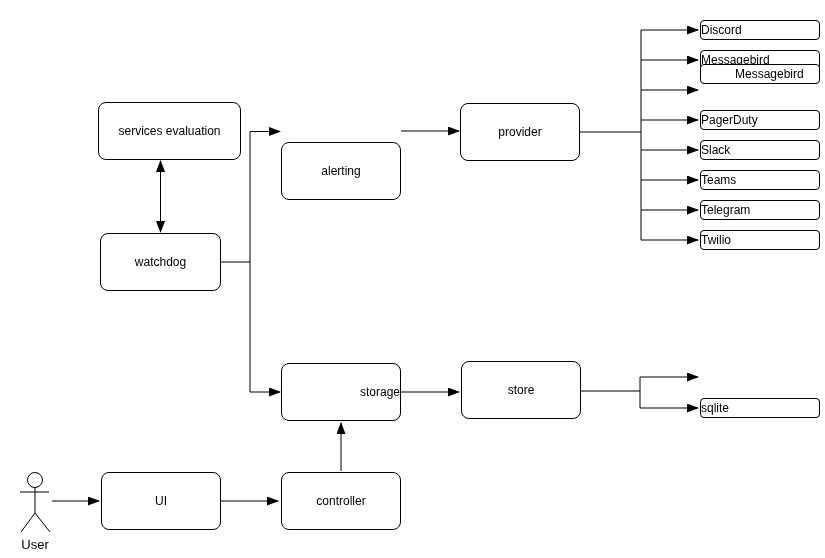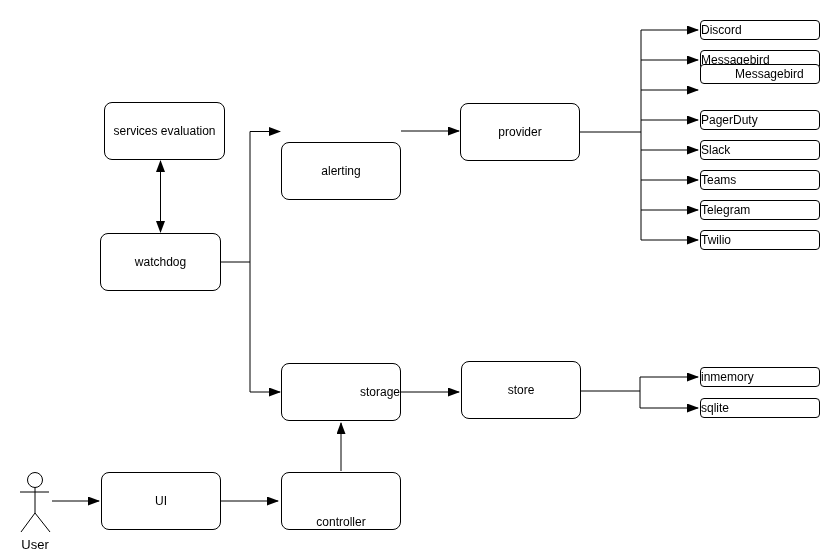--- a/index.html
+++ b/index.html
@@ -74,42 +74,42 @@
 
     <g>
       <circle cx="35" cy="480" r="7.5"></circle>
       <path d="M35,487.5 V513"></path>
       <path d="M20,492 H49"></path>
       <path d="M35,513 L21,532"></path>
       <path d="M35,513 L50,532"></path>
     </g>
   </svg>
 
-  <div class="node" style="left:104px;top:102px;width:121px;">
+  <div class="node" style="left:98px;top:102px;width:143px;">
     <span>services evaluation</span>
   </div>
   <div class="node" style="left:100px;top:233px;width:121px;">
     <span>watchdog</span>
   </div>
   <div class="node" style="left:281px;top:102px;margin-top:40px;">
     <span>alerting</span>
   </div>
   <div class="node" style="left:460px;top:103px;">
     <span>provider</span>
   </div>
   <div class="node" style="left:281px;top:363px;justify-content:flex-end;">
     <span>storage</span>
   </div>
   <div class="node" style="left:461px;top:361px;">
     <span>store</span>
   </div>
   <div class="node" style="left:101px;top:472px;">
     <span>UI</span>
   </div>
-  <div class="node" style="left:281px;top:472px;align-items:flex-end;">
+  <div class="node" style="left:281px;top:472px;">
     <span>controller</span>
   </div>
 
   <div class="leaf" style="top:20px;">
     <span>Discord</span>
   </div>
   <div class="leaf" style="top:50px;">
     <span>Messagebird</span>
   </div>
   <div class="leaf" style="top:64px;padding-left:34px;">
@@ -124,22 +124,19 @@
   <div class="leaf" style="top:170px;">
     <span>Teams</span>
   </div>
   <div class="leaf" style="top:200px;">
     <span>Telegram</span>
   </div>
   <div class="leaf" style="top:230px;">
     <span>Twilio</span>
   </div>
 
-  <div class="leaf" style="top:367px;">
-    <span>inmemory</span>
-  </div>
   <div class="leaf" style="top:398px;">
     <span>sqlite</span>
   </div>
 
   <div class="user-label">User</div>
 
 </div>
 
 </body></html>

